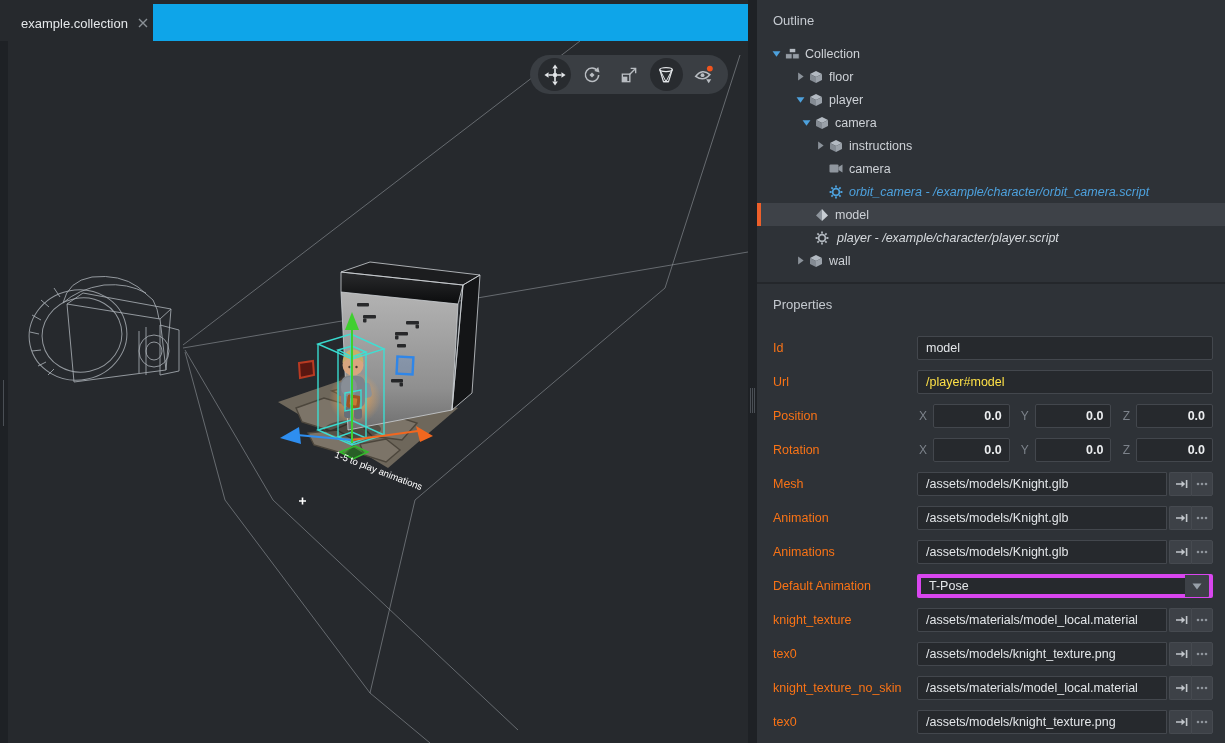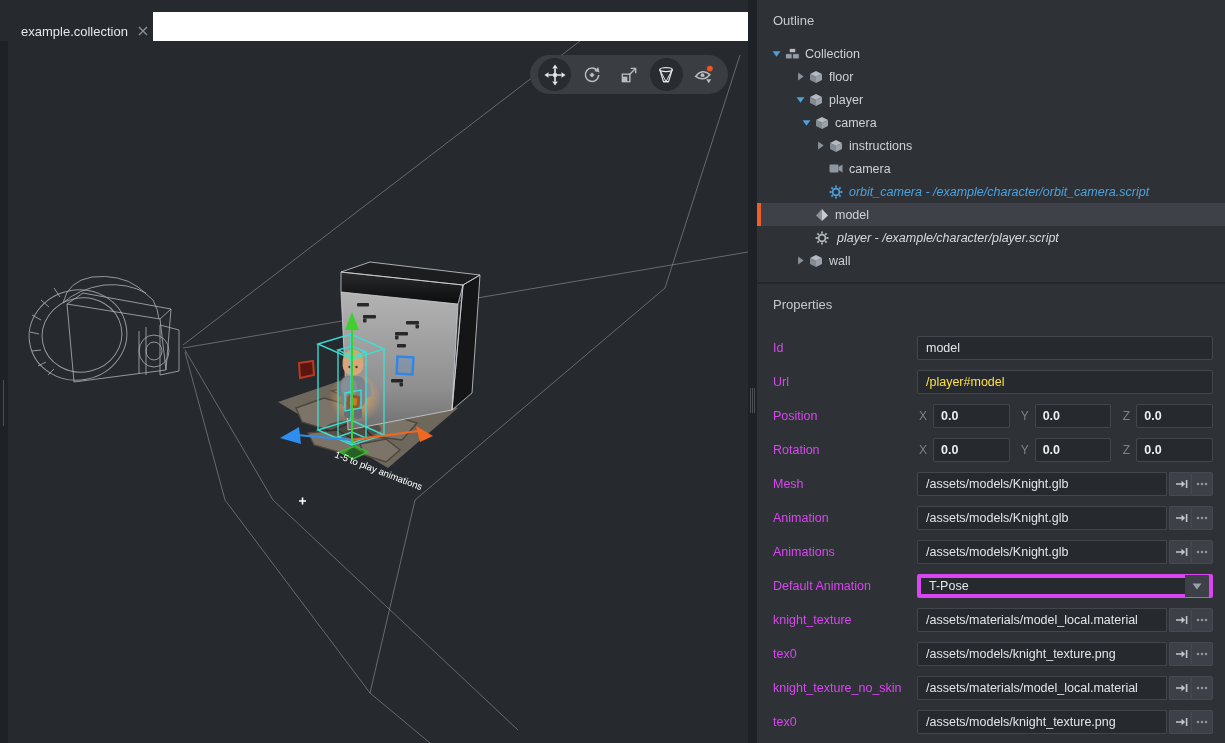--- a/index.html
+++ b/index.html
@@ -1,21 +1,21 @@
 <!DOCTYPE html>
 <html><head>
 <meta charset="utf-8">
 <style>
   * { margin:0; padding:0; box-sizing:border-box; }
   html,body { background:#17191c; }
   body { font-family:"Liberation Sans", sans-serif; }
   #app { position:relative; width:1225px; height:743px; overflow:hidden; background:#26292d; }
 
   
-  .tabbar { position:absolute; left:0; top:12px; width:748px; height:41px; background:#ffffff; }
+  .tabbar { position:absolute; left:0; top:4px; width:748px; height:41px; background:#0ea5e9; }
   .tab { position:absolute; left:0; top:0; height:41px; width:153px; background:#26292d;
          display:flex; align-items:center; padding:0 10px 0 13px; gap:8px; cursor:pointer;
          border-bottom:3px solid #e85c28; }
   .tab-label { font-size:13px; color:#e4e7ea; white-space:nowrap; }
   .tab-close { display:flex; align-items:center; margin-left:2px; }
 
   
   .left-strip { position:absolute; left:0; top:41px; width:8px; height:702px; background:#1e2125; }
   .left-strip .grip { position:absolute; left:3px; top:339px; width:1px; height:46px; background:#4a4f55; }
 
@@ -45,28 +45,28 @@
   .lv0 { padding-left:12px; } .lv1 { padding-left:36px; } .lv2 { padding-left:42px; } .lv3 { padding-left:56px; }
   .trow.selected { background:#3e4248; }
   .trow.selected::before { content:""; position:absolute; left:0; top:0; bottom:0; width:4px; background:#ed5f2a; }
   .tlabel.script-blue { color:#4da1dd; font-style:italic; }
   .tlabel.script-white { color:#d6dade; font-style:italic;margin-left:6px; }
 
   .hdivider { height:2px; background:#24272b; margin-top:10px; }
 
   .props { padding:13px 12px 0 16px; }
   .prow { height:34px; display:flex; align-items:center; }
-  .plabel { width:144px; flex:none; font-size:12.5px; color:#d946ef; white-space:nowrap; }
+  .plabel { width:144px; flex:none; font-size:12.5px; color:#f97316; white-space:nowrap; }
   .pfield { flex:1; display:flex; align-items:center; min-width:0; }
 
   .tinput { width:100%; height:24px; background:#26292d; border:1px solid #43474d; border-radius:2px;
             color:#e3e6e9; font-size:12.5px; font-family:"Liberation Sans", sans-serif; padding:0 8px; outline:none; }
   .tinput.dim { color:#fde047; }
   .num { width:100%; height:24px; background:#26292d; border:1px solid #43474d; border-radius:2px;
-         color:#eceef0; font-size:12.5px; font-weight:bold; 
+         color:#eceef0; font-size:12.5px; font-weight:bold; text-align:right;
          font-family:"Liberation Sans", sans-serif; padding:0 7px; outline:none; }
   .axis { width:12px; flex:none; text-align:center; font-size:12px; color:#7c828a; margin-right:4px; }
   .vgroup { display:flex; align-items:center; flex:1; min-width:0; }
   .vgroup + .vgroup { margin-left:9px; }
 
   .resfield .tinput { border-radius:2px 0 0 2px; }
   .btn-group { flex:none; display:flex; margin-left:2px; }
   .sbtn { width:22px; height:24px; background:#3d4147; border:1px solid #464a50; display:flex;
           align-items:center; justify-content:center; cursor:pointer; }
   .sbtn:first-child { border-radius:2px 0 0 2px; border-right:none; }

